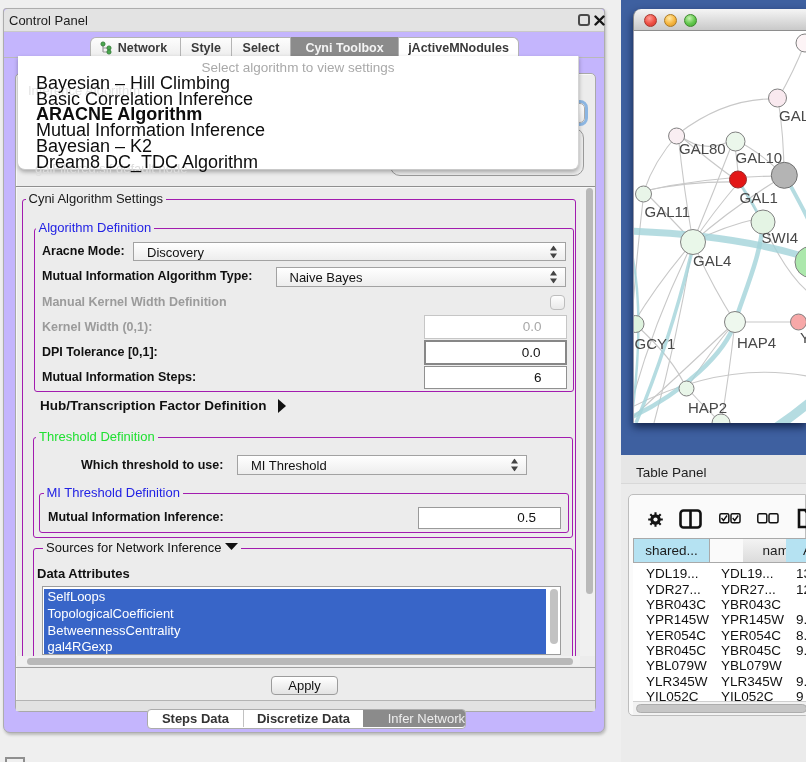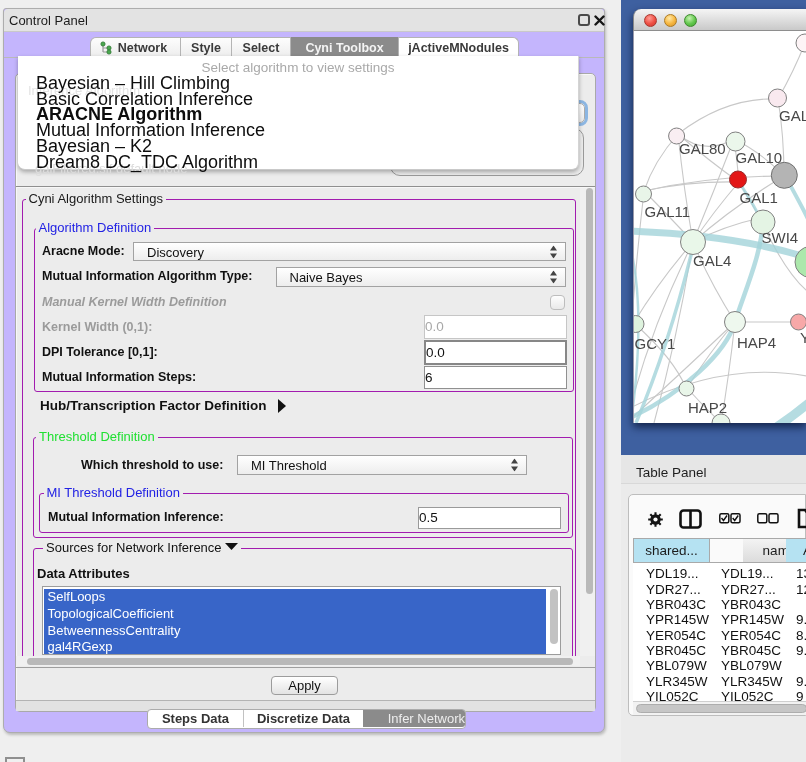--- a/index.html
+++ b/index.html
@@ -29,21 +29,21 @@
 .grptitle { position:absolute; top:-9px; font-size:13px; background:#ececec; padding:0 3px; white-space:nowrap; }
 .lbl { position:absolute; font-size:12.5px; font-weight:bold; color:#111; white-space:nowrap; height:15px; line-height:15px; }
 .lbl.dis { color:#9b9b9b; }
 
 .combo { position:absolute; background:linear-gradient(#ffffff,#ededed); border:1px solid #a2a2a2;
   border-radius:0; font-size:13px; color:#111; }
 .combo .ctext { position:absolute; left:13px; top:50%; transform:translateY(-50%); }
 .combo svg { position:absolute; right:7px; top:50%; transform:translateY(-50%); }
 
 .tin { position:absolute; background:#fff; border:1px solid #b9b9b9; font-size:13.5px;
-  color:#111; text-align:left; padding-right:24px; }
+  color:#111; text-align:right; padding-right:24px; }
 
 .sbthumb { position:absolute; background:#b9b9b9; border-radius:4px; }
 
 #ddown { left:18px; top:56px; width:561px; height:114px; background:#fff;
   border-radius:0 0 7px 7px; border-bottom:1px solid #c9c9c9; border-right:1px solid #d4d4d4; box-shadow:0 2px 4px rgba(0,0,0,0.3); z-index:50; }
 #ddown .hint { position:absolute; top:4px; width:100%; text-align:center; color:#a9a9a9; font-size:13.5px; }
 #ddown .it { position:absolute; left:18px; font-size:18px; color:#0d0d0d; white-space:nowrap; }
 
 #macwin { left:633px; top:9px; width:173px; height:414px; border-radius:8px 0 0 0;
   box-shadow:0 4px 9px rgba(5,15,45,0.75); }
@@ -118,21 +118,21 @@
             </svg>
         </div>
         <div class="lbl" style="left:26px;top:81px;">Mutual Information Algorithm Type:</div>
         <div class="combo" style="left:259.5px;top:79px;width:290px;height:20px;">
           <span class="ctext">Naive Bayes</span>
           <svg width="9" height="13" viewBox="0 0 9 13">
               <path d="M4.5 0 L8 5 L1 5 Z" fill="#444"></path>
               <path d="M4.5 13 L8 8 L1 8 Z" fill="#444"></path>
             </svg>
         </div>
-        <div class="lbl dis" style="left:26px;top:107.5px;font-style:italic;">Manual Kernel Width Definition</div>
+        <div class="lbl dis" style="left:26px;top:107.5px;">Manual Kernel Width Definition</div>
         <div class="abs" style="left:534px;top:107.5px;width:14.5px;height:15px;border:1px solid #bdbdbd;border-radius:4px;background:linear-gradient(#fdfdfd,#e9e9e9);"></div>
         <div class="lbl dis" style="left:26px;top:132px;">Kernel Width (0,1):</div>
         <div class="tin" style="left:408px;top:127.5px;width:142.5px;height:24px;color:#a8a8a8;border-color:#c6c6c6;line-height:22px;">0.0</div>
         <div class="lbl" style="left:26px;top:157.5px;">DPI Tolerance [0,1]:</div>
         <div class="tin" style="left:408px;top:152.5px;width:142.5px;height:25px;border:2px solid #878787;line-height:21px;">0.0</div>
         <div class="lbl" style="left:26px;top:182.5px;">Mutual Information Steps:</div>
         <div class="tin" style="left:408px;top:178.5px;width:142.5px;height:23px;border-color:#909090;line-height:21px;">6</div>
         <div class="lbl" style="left:24px;top:210.5px;font-size:13.5px;">Hub/Transcription Factor Definition</div>
         <svg class="abs" style="left:261px;top:211.5px;" width="10" height="14" viewBox="0 0 10 14">
             <path d="M1 0 L9 7 L1 14 Z" fill="#111"></path>

